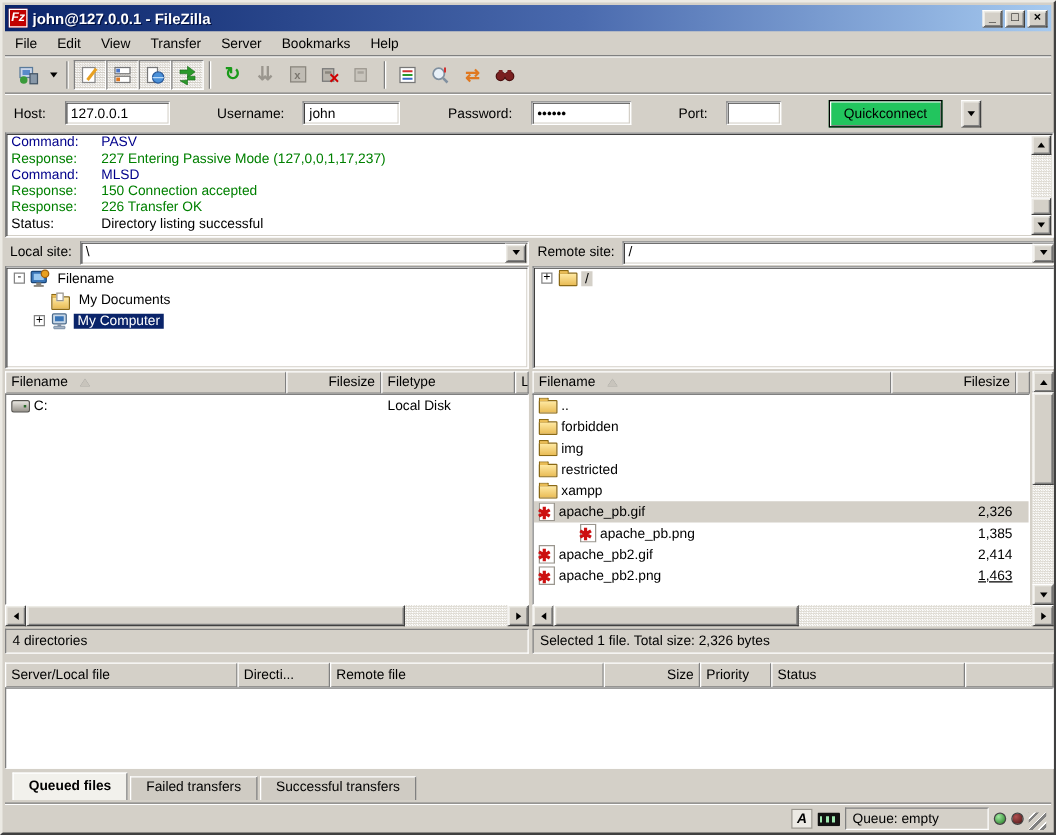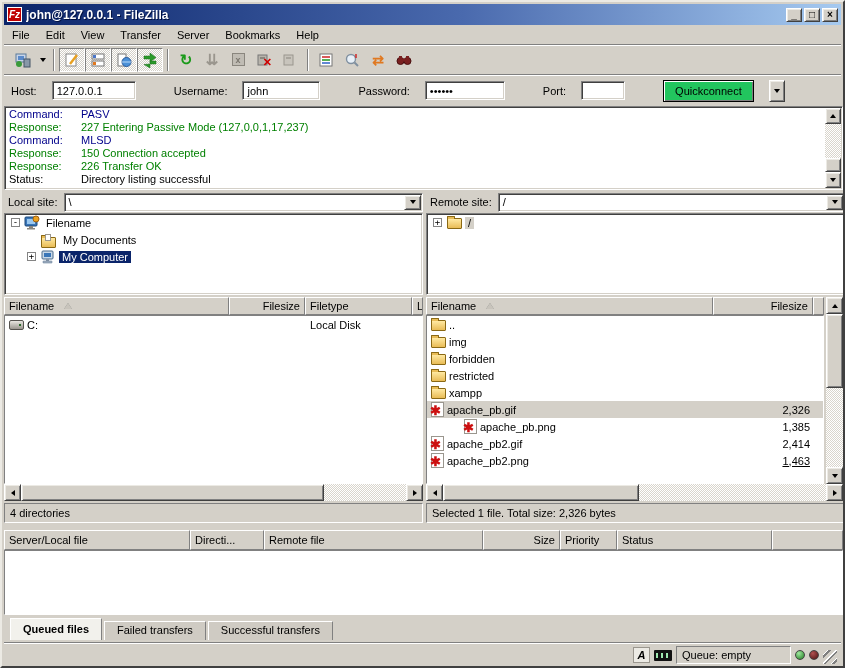--- a/index.html
+++ b/index.html
@@ -464,27 +464,27 @@
   <div class="abs flist sunken-lite" style="left:424px; top:313px; width:398px; height:169px; background:#fff;">
     <div class="frow">
       <span class="fcell" style="width:287px;">
           <span class="folder-ic"></span>
           <span>..</span>
         </span>
     </div>
     <div class="frow">
       <span class="fcell" style="width:287px;">
           <span class="folder-ic"></span>
-          <span>img</span>
+          <span>forbidden</span>
         </span>
     </div>
     <div class="frow">
       <span class="fcell" style="width:287px;">
           <span class="folder-ic"></span>
-          <span>forbidden</span>
+          <span>img</span>
         </span>
     </div>
     <div class="frow">
       <span class="fcell" style="width:287px;text-align:right;">
           <span class="folder-ic"></span>
           <span>restricted</span>
         </span>
     </div>
     <div class="frow">
       <span class="fcell" style="width:287px;">

